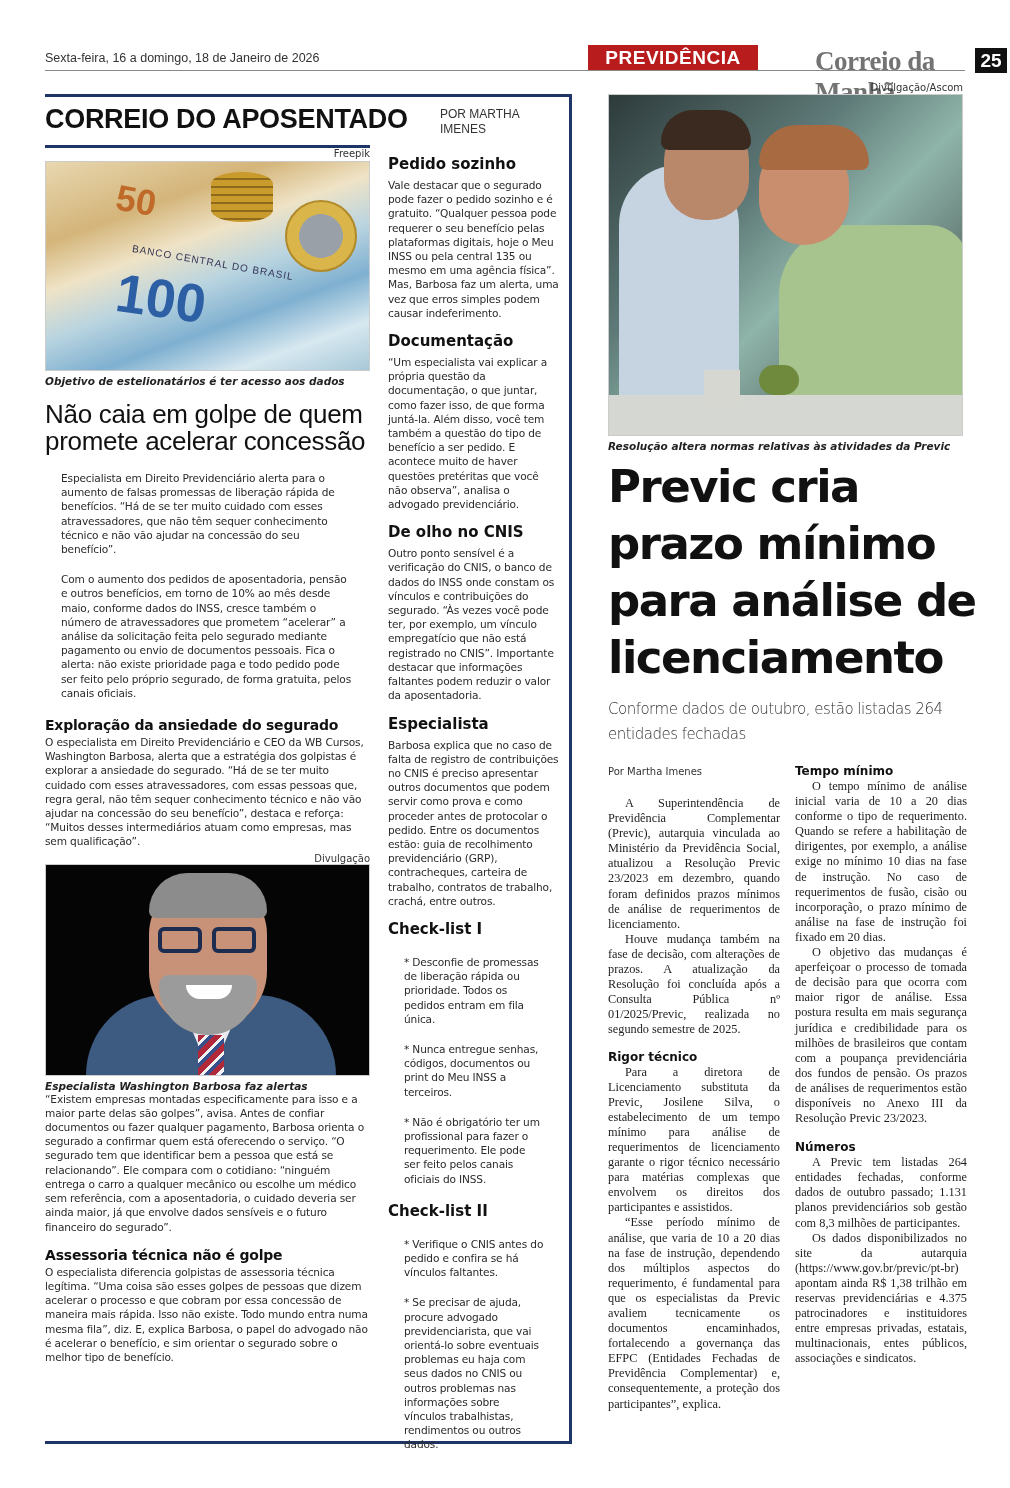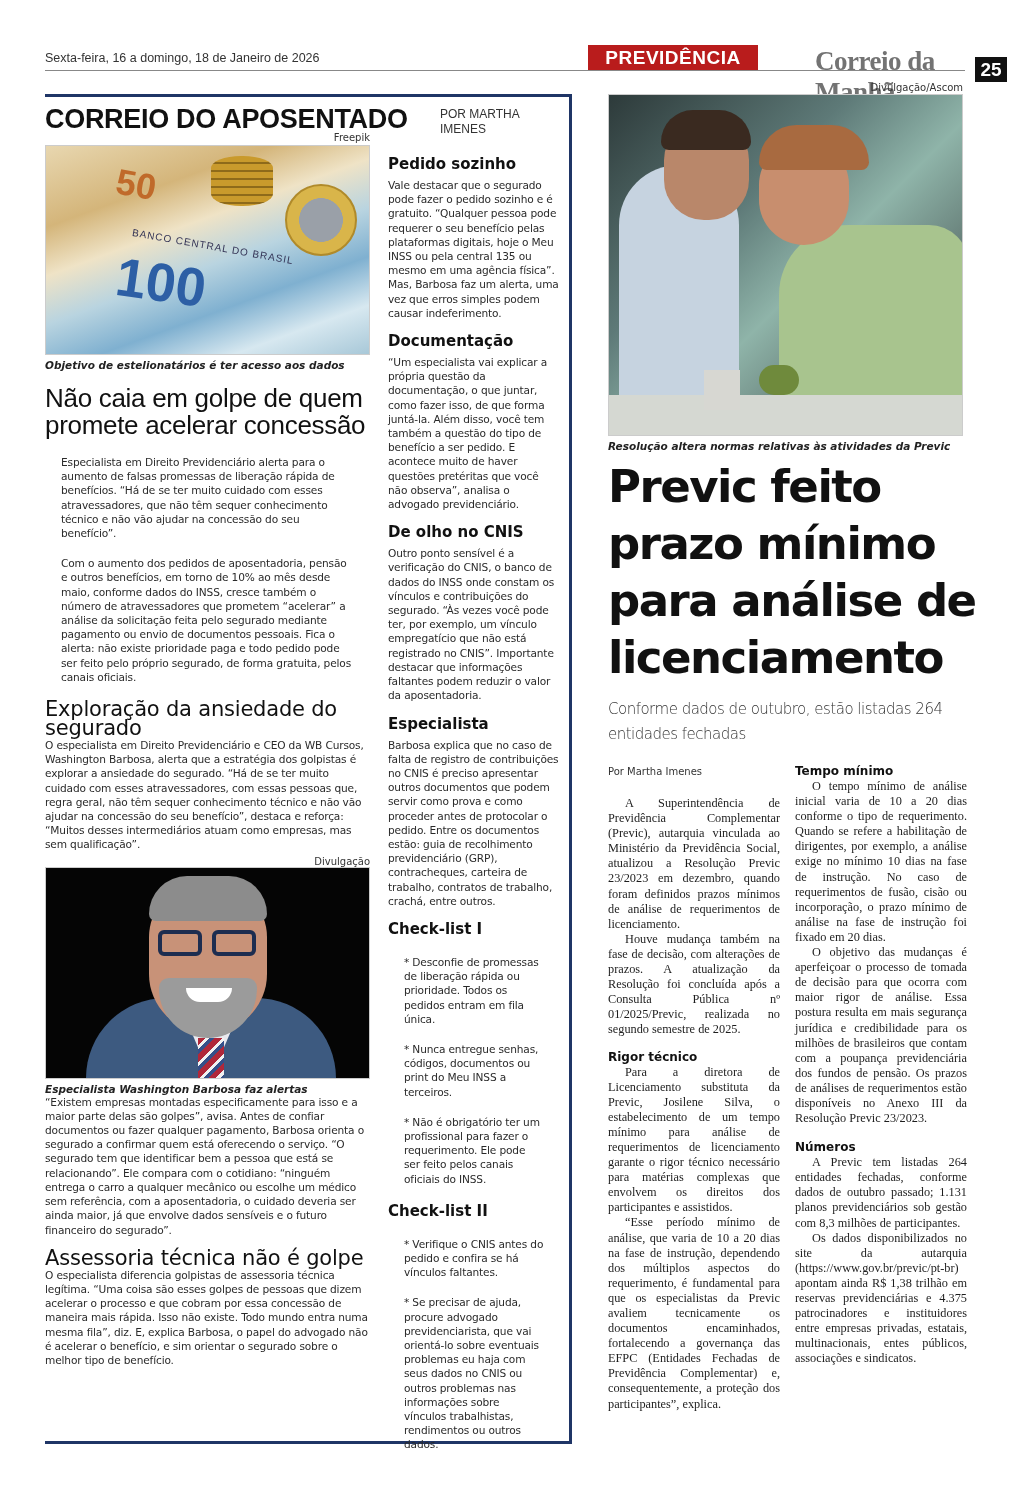--- a/index.html
+++ b/index.html
@@ -5,33 +5,33 @@
   * { box-sizing: border-box; margin: 0; padding: 0; }
   html, body { width: 1010px; height: 1488px; background: #ffffff; overflow: hidden; }
   body { position: relative; font-family: "DejaVu Sans", sans-serif; color: #1a1a1a; }
 
   
   .masthead { position: absolute; left: 45px; top: 45px; width: 920px; height: 26px; border-bottom: 1px solid #888; }
   .date { position: absolute; left: 0; top: 6px; font-size: 12.5px; color: #333; font-family: Liberation Sans, sans-serif; }
   .section-tag { position: absolute; left: 543px; top: 0; width: 170px; height: 25px; background: #b91c1c; color: #fff;
     font-size: 19px; font-weight: bold; text-align: center; line-height: 25px; font-family: "Liberation Sans", sans-serif; letter-spacing: 0.5px; }
   .paper-name { position: absolute; left: 770px; top: 1px; font-family: "Liberation Serif", serif; font-weight: bold; font-size: 27px; color: #737373; letter-spacing: -0.5px; }
-  .page-num { position: absolute; left: 930px; top: 12px; width: 32px; height: 25px; background: #111; color: #fff; font-size: 19px; font-weight: bold; text-align: center; line-height: 25px; font-family: "Liberation Sans", sans-serif; }
+  .page-num { position: absolute; left: 930px; top: 3px; width: 32px; height: 25px; background: #111; color: #fff; font-size: 19px; font-weight: bold; text-align: center; line-height: 25px; font-family: "Liberation Sans", sans-serif; }
 
   
   .box-frame { position: absolute; left: 45px; top: 94px; width: 527px; height: 1350px; border-top: 3px solid #1f3566; border-right: 3px solid #1f3566; }
   .box-frame .bottom-line { position: absolute; left: 0; bottom: 0; width: 100%; height: 3px; background: #1f3566; }
   .column-title { position: absolute; left: 45px; top: 104px; font-family: "Liberation Sans", sans-serif; font-weight: bold; font-size: 27px; color: #111; letter-spacing: -0.3px; }
   .column-byline { position: absolute; left: 440px; top: 107px; font-size: 12px; line-height: 15px; color: #333; font-family: "Liberation Sans", sans-serif; }
   .title-rule { position: absolute; left: 45px; top: 145px; width: 325px; height: 3px; background: #1f3566; }
 
   .credit { font-size: 10px; color: #333; text-align: right; font-family: "DejaVu Sans", sans-serif; }
   .caption { font-size: 10.5px; font-style: italic; font-weight: bold; color: #222; font-family: "DejaVu Sans", sans-serif; }
 
-  .col-left { position: absolute; left: 45px; top: 132px; width: 325px; }
+  .col-left { position: absolute; left: 45px; top: 148px; width: 325px; }
   .col-mid { position: absolute; left: 388px; top: 155px; width: 172px; }
 
   .photo { border: 1px solid #ccc; position: relative; overflow: hidden; }
   .photo-money { height: 210px; margin-top: 2px;
     background: linear-gradient(160deg, #e8d7b0 0%, #d4b57a 25%, #efe3c6 40%, #b9d4e0 55%, #7fb0d0 70%, #d7e8f0 85%, #a8c8d8 100%); }
   .photo-money .coin { position: absolute; right: 12px; top: 38px; width: 72px; height: 72px; border-radius: 50%;
     background: radial-gradient(circle at 50% 50%, #9aa0a8 0 45%, #d9b54a 46% 100%); border: 2px solid #b08a2a; }
   .photo-money .coin-stack { position: absolute; left: 165px; top: 10px; width: 62px; height: 50px; border-radius: 30px/12px;
     background: repeating-linear-gradient(180deg, #c99a2c 0 6px, #8e6a1a 6px 8px); }
   .photo-money .note-num { position: absolute; left: 70px; top: 105px; font-size: 54px; font-weight: bold; color: #2d5fa5; font-family: "Liberation Sans", sans-serif; transform: rotate(8deg); }
@@ -57,21 +57,21 @@
   .photo-team .woman-head { position: absolute; left: 150px; top: 45px; width: 90px; height: 105px; background: #c88e6e; border-radius: 45px; }
   .photo-team .woman-hair { position: absolute; left: 150px; top: 30px; width: 110px; height: 45px; background: #a86a40; border-radius: 50px 50px 10px 10px; }
   .photo-team .desk { position: absolute; left: 0; bottom: 0; width: 100%; height: 40px; background: #d5d8d2; }
   .photo-team .cup { position: absolute; left: 95px; bottom: 25px; width: 36px; height: 40px; background: #d7d7d2; }
   .photo-team .plant { position: absolute; left: 150px; bottom: 40px; width: 40px; height: 30px; background: #6f8a3c; border-radius: 20px; }
   .credit-team { position: absolute; left: 608px; top: 82px; width: 355px; }
   .caption-team { position: absolute; left: 608px; top: 440px; width: 360px; }
 
   .headline { font-family: Liberation Sans, sans-serif; font-size: 26px; line-height: 27px; font-weight: normal; color: #111; letter-spacing: -0.3px; }
   .body-sans { font-family: "DejaVu Sans", sans-serif; font-size: 10.6px; line-height: 14.2px; color: #2a2a2a; letter-spacing: -0.15px; }
-  .sub-sans { font-family: "DejaVu Sans", sans-serif; font-size: 21px; line-height: 19px; font-weight: normal; color: #111; letter-spacing: -0.2px; }
+  .sub-sans { font-family: "DejaVu Sans", sans-serif; font-size: 14px; line-height: 19px; font-weight: bold; color: #111; letter-spacing: -0.2px; }
   .sub-sans-mid { font-family: "DejaVu Sans", sans-serif; font-size: 15px; line-height: 19px; font-weight: bold; color: #111; }
   .mt4 { margin-top: 4px; } .mt10 { margin-top: 10px; } .mt12 { margin-top: 12px; } .mt14 { margin-top: 14px; }
   .body-sans p { margin: 16px; }
 
   
   .big-headline { position: absolute; left: 608px; top: 458px; width: 380px; font-family: "DejaVu Sans", sans-serif; font-size: 45px; line-height: 57px; font-weight: bold; color: #111; letter-spacing: -1.5px; }
   .dek { position: absolute; left: 608px; top: 697px; width: 380px; font-family: "DejaVu Sans", sans-serif; font-size: 15px; line-height: 25px; color: #333; letter-spacing: -0.5px; font-weight: 300; }
   .byline { position: absolute; left: 608px; top: 766px; font-size: 10px; color: #333; font-family: "DejaVu Sans", sans-serif; }
   .serif-col { font-family: "Liberation Serif", serif; font-size: 12.3px; line-height: 15.1px; color: #1d1d1d; text-align: justify; hyphens: auto; }
   .serif-col p { text-indent: 17px; }
@@ -176,21 +176,21 @@
   <div class="man-hair"></div>
   <div class="woman"></div>
   <div class="woman-head"></div>
   <div class="woman-hair"></div>
   <div class="desk"></div>
   <div class="cup"></div>
   <div class="plant"></div>
 </div>
 <div class="caption caption-team">Resolução altera normas relativas às atividades da Previc</div>
 
-<h1 class="big-headline">Previc feito prazo mínimo para análise de licenciamento</h1>
+<h1 class="big-headline">Previc cria prazo mínimo para análise de licenciamento</h1>
 <div class="dek">Conforme dados de outubro, estão listadas 264 entidades fechadas</div>
 <div class="byline">Por Martha Imenes</div>
 
 <div class="serif-col col-r1">
   <p>A Superintendência de Previdência Complementar (Previc), autarquia vinculada ao Ministério da Previdência Social, atualizou a Resolução Previc 23/2023 em dezembro, quando foram definidos prazos mínimos de análise de requerimentos de licenciamento.</p>
   <p>Houve mudança também na fase de decisão, com alterações de prazos. A atualização da Resolução foi concluída após a Consulta Pública nº 01/2025/Previc, realizada no segundo semestre de 2025.</p>
   <p class="sub-serif mt12">Rigor técnico</p>
   <p>Para a diretora de Licenciamento substituta da Previc, Josilene Silva, o estabelecimento de um tempo mínimo para análise de requerimentos de licenciamento garante o rigor técnico necessário para matérias complexas que envolvem os direitos dos participantes e assistidos.</p>
   <p>“Esse período mínimo de análise, que varia de 10 a 20 dias na fase de instrução, dependendo dos múltiplos aspectos do requerimento, é fundamental para que os especialistas da Previc avaliem tecnicamente os documentos encaminhados, fortalecendo a governança das EFPC (Entidades Fechadas de Previdência Complementar) e, consequentemente, a proteção dos participantes”, explica.</p>
 </div>

